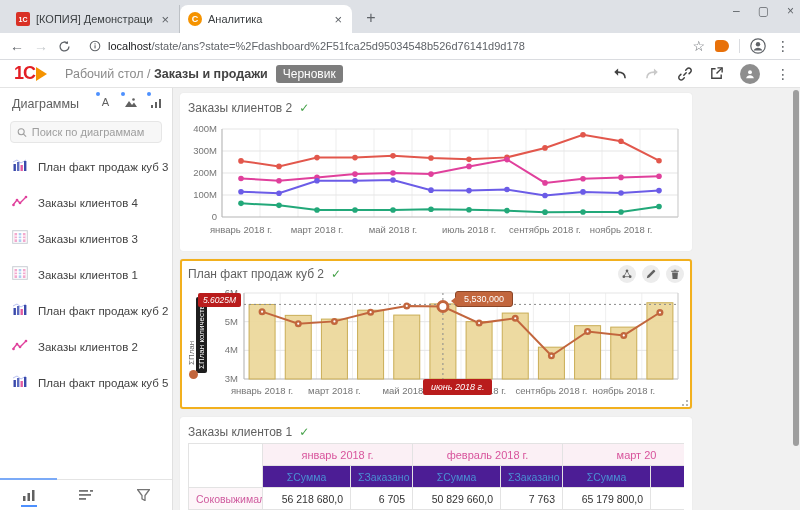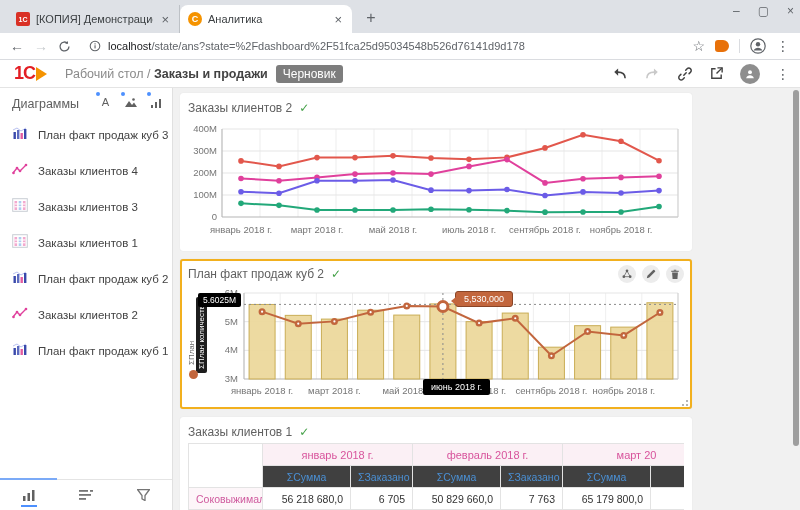--- a/index.html
+++ b/index.html
@@ -71,32 +71,32 @@
   .card-actions { margin-left:auto; display:flex; gap:6px; }
   .act-circ { width:18px; height:18px; border-radius:50%; background:#ececec; display:flex; align-items:center; justify-content:center; cursor:pointer; }
   .resize-h { position:absolute; right:2px; bottom:1px; width:8px; height:8px; }
   .resize-h i { position:absolute; background:#b5b5b5; width:2px; height:2px; }
   .resize-h i:nth-child(1){ right:0; bottom:0; } .resize-h i:nth-child(2){ right:4px; bottom:0; } .resize-h i:nth-child(3){ right:0; bottom:4px; }
 
   .chart2wrap { position:relative; }
   .v-label { position:absolute; writing-mode:vertical-rl; transform:rotate(180deg); font-size:8px; letter-spacing:0; }
   .v-gray { left:-1px; top:16px; height:64px; color:#666; }
   .v-black { left:8px; top:12px; height:76px; background:#1d1d1d; color:#fff; padding:2px 1px; border-radius:2px; text-align:center; }
-  .tt-black { position:absolute; background:#000000; color:#fff; font-size:8.5px; padding:2px 5px; border-radius:2px; white-space:nowrap; }
+  .tt-black { position:absolute; background:#b91c1c; color:#fff; font-size:8.5px; padding:2px 5px; border-radius:2px; white-space:nowrap;font-style:italic; }
   .tt-y { left:10px; top:8px; }
   .tt-x { left:235px; top:94px; font-size:9px; padding:3px 8px; }
   .tt-orange { position:absolute; left:267px; top:6px; background:#c2663d; border:1px solid #8a4527; color:#fff; font-size:9px; padding:2px 8px; border-radius:3px; }
   .tt-orange::before { content:""; position:absolute; left:-5px; top:5px; width:0; height:0; border-top:4px solid transparent; border-bottom:4px solid transparent; border-right:5px solid #c2663d; }
   .legend-dot { position:absolute; left:1px; top:85px; width:9px; height:9px; border-radius:50%; background:#c2663d; }
 
   
   table.dtab { border-collapse:collapse; font-size:10.5px; table-layout:fixed; width:522px; }
   table.dtab th, table.dtab td { border:1px solid #e3e3e3; padding:0 7px; height:22px; overflow:hidden; white-space:nowrap; }
   th.mon { color:#d8549c; background:#fbf0f5; font-weight:normal; font-size:11px; }
-  th.sub { color:#4a8fd3; background:#404040; font-weight:normal; }
+  th.sub { color:#4a8fd3; background:#4c1d95; font-weight:normal; }
   td.rowlab { color:#cf5a9e; background:#fdf6f9; text-align:left; }
   td.num { text-align:right; color:#333; }
   th.corner { background:#fff; border-bottom:1px solid #e3e3e3; }
 
   .scrollbar-track { position:absolute; right:0; top:0; width:8px; height:100%; background:#f1f1f1; }
   .scrollbar-thumb { position:absolute; right:1px; top:2px; width:6px; height:356px; background:#9e9e9e; border-radius:3px; }
 </style>
 </head>
 <body>
 
@@ -202,20 +202,27 @@
                 <path d="M1 11 5 5l3 4 2-2.5L13 11z" fill="#616161"></path>
                 <circle cx="9.5" cy="3.5" r="1.3" fill="#616161"></circle>
               </svg></span>
           <span class="ic-dot"><svg width="12" height="12" viewBox="0 0 12 12">
                 <rect x="1" y="8" width="2" height="3" fill="#616161"></rect>
                 <rect x="5" y="5" width="2" height="6" fill="#616161"></rect>
                 <rect x="9" y="2" width="2" height="9" fill="#616161"></rect>
               </svg></span>
         </div>
       </div>
+      <div class="searchbox">
+        <svg width="11" height="11" viewBox="0 0 14 14">
+            <circle cx="6" cy="6" r="4.3" fill="none" stroke="#9e9e9e" stroke-width="1.5"></circle>
+            <path d="M9.3 9.3 13 13" stroke="#9e9e9e" stroke-width="1.5"></path>
+          </svg>
+        <input placeholder="Поиск по диаграммам" style="">
+      </div>
       <div class="side-list" id="side-list">
           <div class="side-item">
             <span><svg width="16" height="14" viewBox="0 0 16 14">
                 <path d="M1 4l4-2 4 3 5-3" stroke="#b9c1f0" stroke-width="1" fill="none"></path>
                 <rect x="1.5" y="6" width="2.4" height="7" fill="#3949ab"></rect>
                 <rect x="5" y="4" width="2.4" height="9" fill="#5c6bc0"></rect>
                 <rect x="8.5" y="7" width="2.4" height="6" fill="#e35ba0"></rect>
                 <rect x="12" y="3" width="2.4" height="10" fill="#3949ab"></rect>
               </svg></span>
             <span class="lbl">План факт продаж куб 3</span>
@@ -273,21 +280,21 @@
             <span class="lbl">Заказы клиентов 2</span>
           </div>
           <div class="side-item">
             <span><svg width="16" height="14" viewBox="0 0 16 14">
                 <path d="M1 4l4-2 4 3 5-3" stroke="#b9c1f0" stroke-width="1" fill="none"></path>
                 <rect x="1.5" y="6" width="2.4" height="7" fill="#3949ab"></rect>
                 <rect x="5" y="4" width="2.4" height="9" fill="#5c6bc0"></rect>
                 <rect x="8.5" y="7" width="2.4" height="6" fill="#e35ba0"></rect>
                 <rect x="12" y="3" width="2.4" height="10" fill="#3949ab"></rect>
               </svg></span>
-            <span class="lbl">План факт продаж куб 1</span>
+            <span class="lbl">План факт продаж куб 5</span>
           </div>
         </div>
       <div class="side-foot">
         <span class="foot-btn active">
             <svg width="14" height="12" viewBox="0 0 14 12">
               <rect x="1" y="7" width="2.5" height="5" fill="#616161"></rect>
               <rect x="5.5" y="4" width="2.5" height="8" fill="#616161"></rect>
               <rect x="10" y="1" width="2.5" height="11" fill="#616161"></rect>
             </svg>
           </span>

